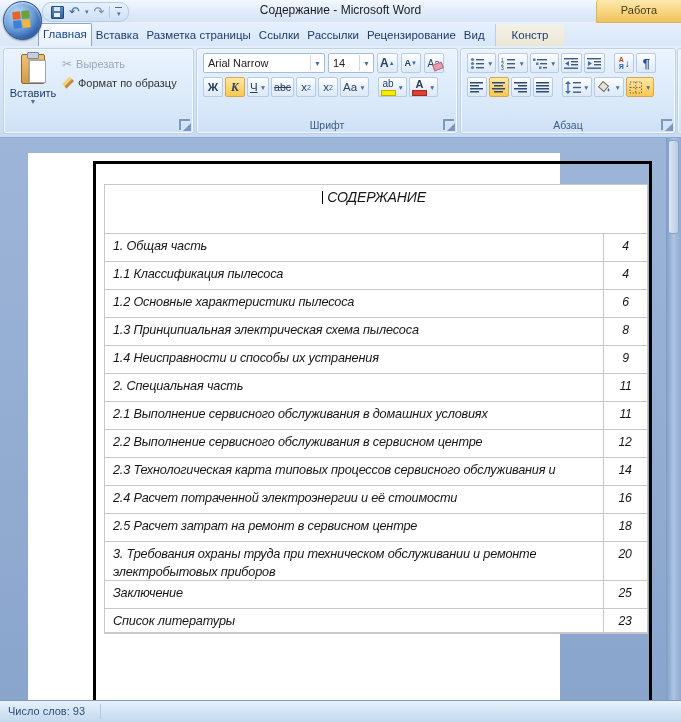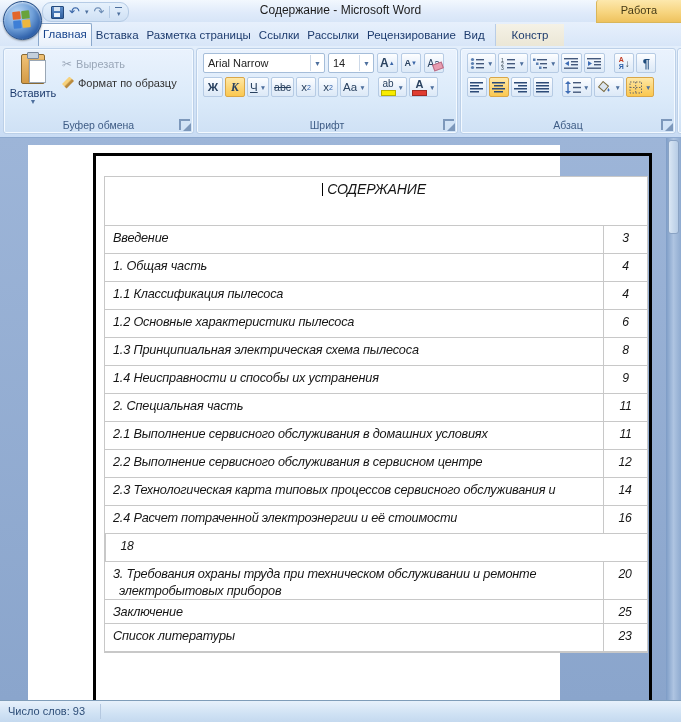--- a/index.html
+++ b/index.html
@@ -101,21 +101,21 @@
   .sortbox{display:flex;align-items:center;gap:1px}
   .sortL{display:flex;flex-direction:column;font-size:7px;font-weight:bold;line-height:7px}
   .sortL .ra{color:#c23b22}.sortL .rb{color:#2d5fa8}
   .sortArrow{font-size:10px;color:#33434f}
   .pilcrow{font-size:13px;font-weight:bold;color:#1f4c7c}
 
   
   .docarea{position:absolute;left:0;top:137px;width:681px;height:563px;background:linear-gradient(180deg,#9db5d8,#8aa5cc);overflow:hidden}
   .vscroll{position:absolute;right:0;top:0;bottom:0;width:15px;background:linear-gradient(90deg,#7d9cc6,#aec4e1 50%,#8fabd0)}
   .vthumb{position:absolute;left:2px;right:2px;top:3px;height:92px;border-radius:3px;background:linear-gradient(90deg,#d9e6f4,#b7cce5);border:1px solid #8aa3c4}
-  .page{position:absolute;left:28px;top:8px;width:532px;height:563px;background:#fff}
+  .page{position:absolute;left:28px;top:16px;width:532px;height:563px;background:#fff}
   .pborder{position:absolute;left:65px;top:8px;width:553px;height:570px;border:3px solid #000}
   .toc{position:absolute;left:76px;top:31px;width:544px;border:1px solid #c8c8c8;background:#fff;box-sizing:border-box;
        font-style:italic;color:#161616;letter-spacing:-0.2px}
   .toc-title{height:49px;border-bottom:1px solid #c8c8c8;text-align:center;padding-top:3px;font-size:15px;box-sizing:border-box}
   .caret{display:inline-block;width:1px;height:13px;background:#000;vertical-align:-2px;margin-right:1px}
   .toc-row{display:flex;border-bottom:1px solid #c8c8c8;min-height:28px;box-sizing:border-box}
   .toc-row:last-child{border-bottom:1px solid #c8c8c8}
   .cell-t{flex:1;padding:4px 6px 0 8px;font-size:13.5px;line-height:16px}
   .cell-p{width:44px;border-left:1px solid #c8c8c8;text-align:center;padding-top:4px;font-size:13px;box-sizing:border-box}
   .line2{margin-top:2px}
@@ -180,21 +180,20 @@
     <div class="clip-minis">
       <div class="mini disabled">
         <span class="scis">✂</span>
         <span>Вырезать</span>
       </div>
       <div class="mini">
         <span class="brush-ic"></span>
         <span>Формат по образцу</span>
       </div>
     </div>
-    <div class="glabel">Буфер обмена</div>
     <div class="dlg"></div>
   </div>
 
   <div class="rgroup g-font">
     <div class="font-row1">
       <div class="combo c-name">
         <span>Arial Narrow</span>
         <span class="arr">▼</span>
       </div>
       <div class="combo c-size">
@@ -386,26 +385,20 @@
 </div>
 
 <div class="docarea">
   <div class="page">
     <div class="pborder"></div>
     <div class="toc">
       <div class="toc-title"><span class="caret"></span><span class="tstretch">СОДЕРЖАНИЕ</span></div>
       <div id="toc-rows">
           <div class="toc-row">
             <div class="cell-t">
-              <div><span class="tstretch">Введение</span></div>
-            </div>
-            <div class="cell-p"><span class="tstretch">3</span></div>
-          </div>
-          <div class="toc-row">
-            <div class="cell-t">
               <div><span class="tstretch">1. Общая часть</span></div>
             </div>
             <div class="cell-p"><span class="tstretch">4</span></div>
           </div>
           <div class="toc-row">
             <div class="cell-t">
               <div><span class="tstretch">1.1 Классификация пылесоса</span></div>
             </div>
             <div class="cell-p"><span class="tstretch">4</span></div>
           </div>
@@ -451,20 +444,23 @@
             </div>
             <div class="cell-p"><span class="tstretch">14</span></div>
           </div>
           <div class="toc-row">
             <div class="cell-t">
               <div><span class="tstretch">2.4 Расчет потраченной электроэнергии и её стоимости</span></div>
             </div>
             <div class="cell-p"><span class="tstretch">16</span></div>
           </div>
           <div class="toc-row">
+            <div class="cell-t">
+              <div><span class="tstretch">2.5 Расчет  затрат на ремонт в сервисном центре</span></div>
+            </div>
             <div class="cell-p"><span class="tstretch">18</span></div>
           </div>
           <div class="toc-row">
             <div class="cell-t">
               <div><span class="tstretch">3. Требования охраны труда при техническом обслуживании и ремонте</span></div>
               <div class="line2"><span class="tstretch">электробытовых приборов</span></div>
             </div>
             <div class="cell-p"><span class="tstretch">20</span></div>
           </div>
           <div class="toc-row">

